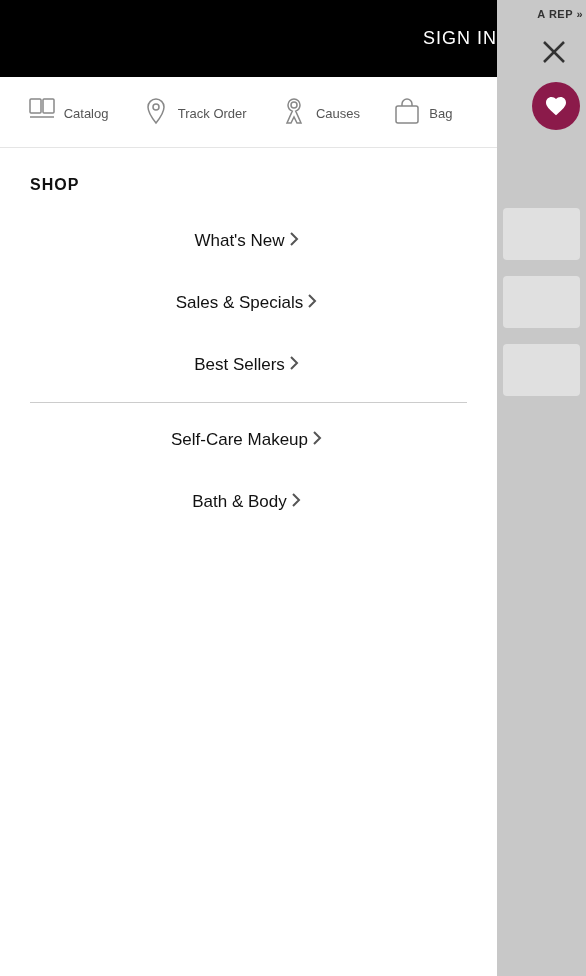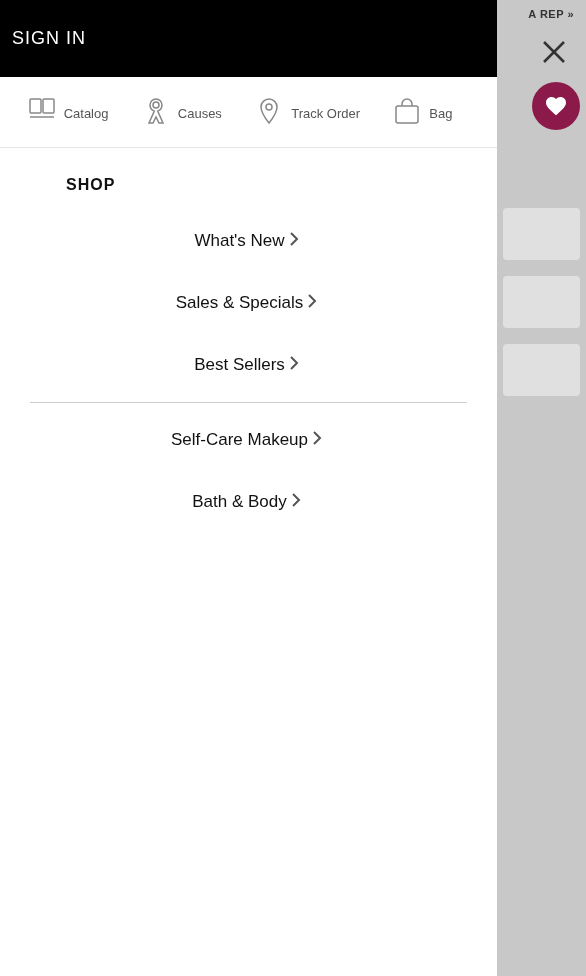--- a/index.html
+++ b/index.html
@@ -36,23 +36,23 @@
 
     
     .sign-in-btn {
       width: 100%;
       background: #000000;
       color: #ffffff;
       border: none;
       font-size: 18px;
       font-weight: 500;
       letter-spacing: 1px;
-      padding: 28px 12px;
-      cursor: pointer;
-      text-align: left;
+      padding: 28px 0;
+      cursor: pointer;
+      text-align: right;
       flex-shrink: 0;
     }
 
     
     .nav-icons {
       display: flex;
       flex-direction: row;
       justify-content: space-around;
       align-items: center;
       padding: 18px 10px 16px;
@@ -88,21 +88,20 @@
       overflow-y: auto;
       padding: 0;
     }
 
     .shop-heading {
       font-size: 16px;
       font-weight: 700;
       letter-spacing: 1px;
       padding: 28px 30px 16px;
       color: #111;
-      margin-left: 36px;
     }
 
     .menu-item {
       display: flex;
       align-items: center;
       justify-content: center;
       padding: 20px 30px;
       border-bottom: none;
       cursor: pointer;
     }
@@ -188,21 +187,21 @@
 
     
     .become-rep {
       position: absolute;
       top: 0;
       right: 0;
       font-size: 11px;
       color: #333;
       font-weight: 600;
       letter-spacing: 0.5px;
-      padding: 8px 12px 4px 4px;
+      padding: 8px 3px 4px 4px;
       text-align: right;
     }
 
     
     .bg-form-fields {
       position: absolute;
       top: 180px;
       right: 0;
       width: 89px;
     }
@@ -232,35 +231,35 @@
           <rect x="17" y="4" width="11" height="14" rx="1"></rect>
           <line x1="4" y1="22" x2="28" y2="22"></line>
         </svg>
       </span>
       <span class="nav-icon-label">Catalog</span>
     </div>
 
     <div class="nav-icon-item">
       <span>
         <svg viewBox="0 0 32 32">
+          <path d="M16 4C11.6 4 8 7.6 8 12c0 6 8 16 8 16s8-10 8-16c0-4.4-3.6-8-8-8z"></path>
+          <circle cx="16" cy="12" r="3"></circle>
+        </svg>
+      </span>
+      <span class="nav-icon-label">Track Order</span>
+    </div>
+
+    <div class="nav-icon-item">
+      <span>
+        <svg viewBox="0 0 32 32">
           <path d="M16 4C12.7 4 10 6.7 10 10c0 2.8 1.8 5.2 4.3 6.1L9 28h4l3-6 3 6h4l-5.3-11.9C20.2 15.2 22 12.8 22 10c0-3.3-2.7-6-6-6z"></path>
           <circle cx="16" cy="10" r="3"></circle>
         </svg>
       </span>
       <span class="nav-icon-label">Causes</span>
-    </div>
-
-    <div class="nav-icon-item">
-      <span>
-        <svg viewBox="0 0 32 32">
-          <path d="M16 4C11.6 4 8 7.6 8 12c0 6 8 16 8 16s8-10 8-16c0-4.4-3.6-8-8-8z"></path>
-          <circle cx="16" cy="12" r="3"></circle>
-        </svg>
-      </span>
-      <span class="nav-icon-label">Track Order</span>
     </div>
 
     <div class="nav-icon-item">
       <span>
         <svg viewBox="0 0 32 32">
           <rect x="5" y="11" width="22" height="17" rx="2"></rect>
           <path d="M11 11V9a5 5 0 0 1 10 0v2"></path>
         </svg>
       </span>
       <span class="nav-icon-label">Bag</span>

